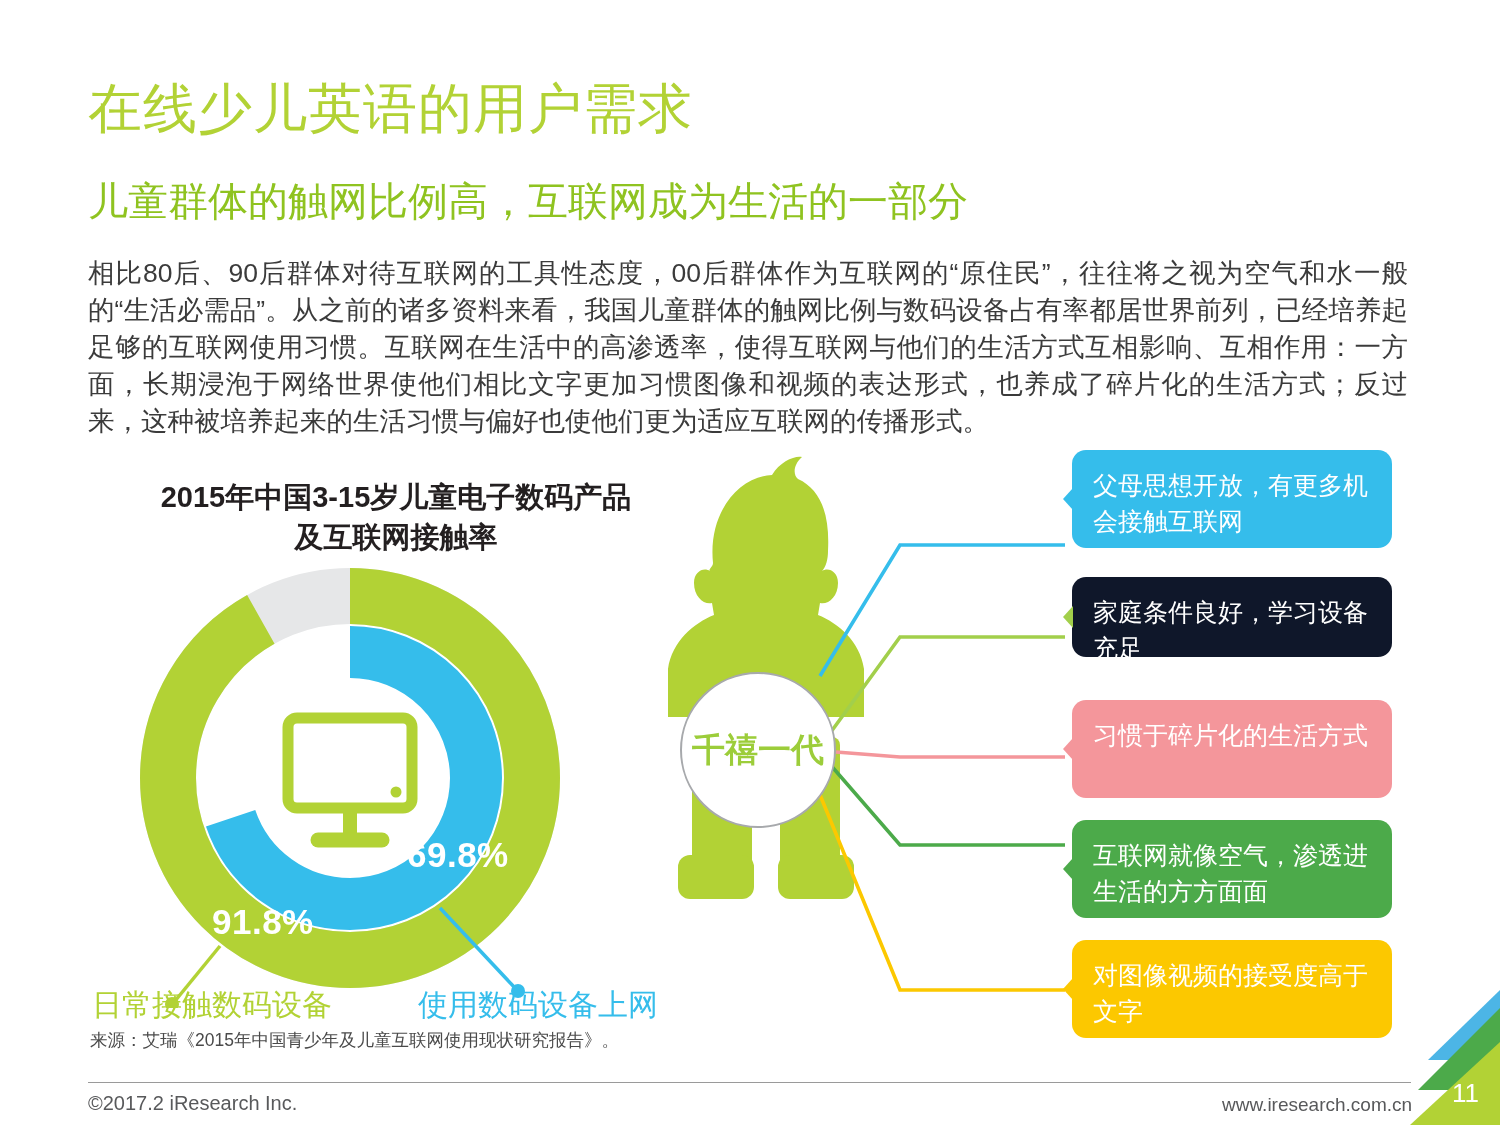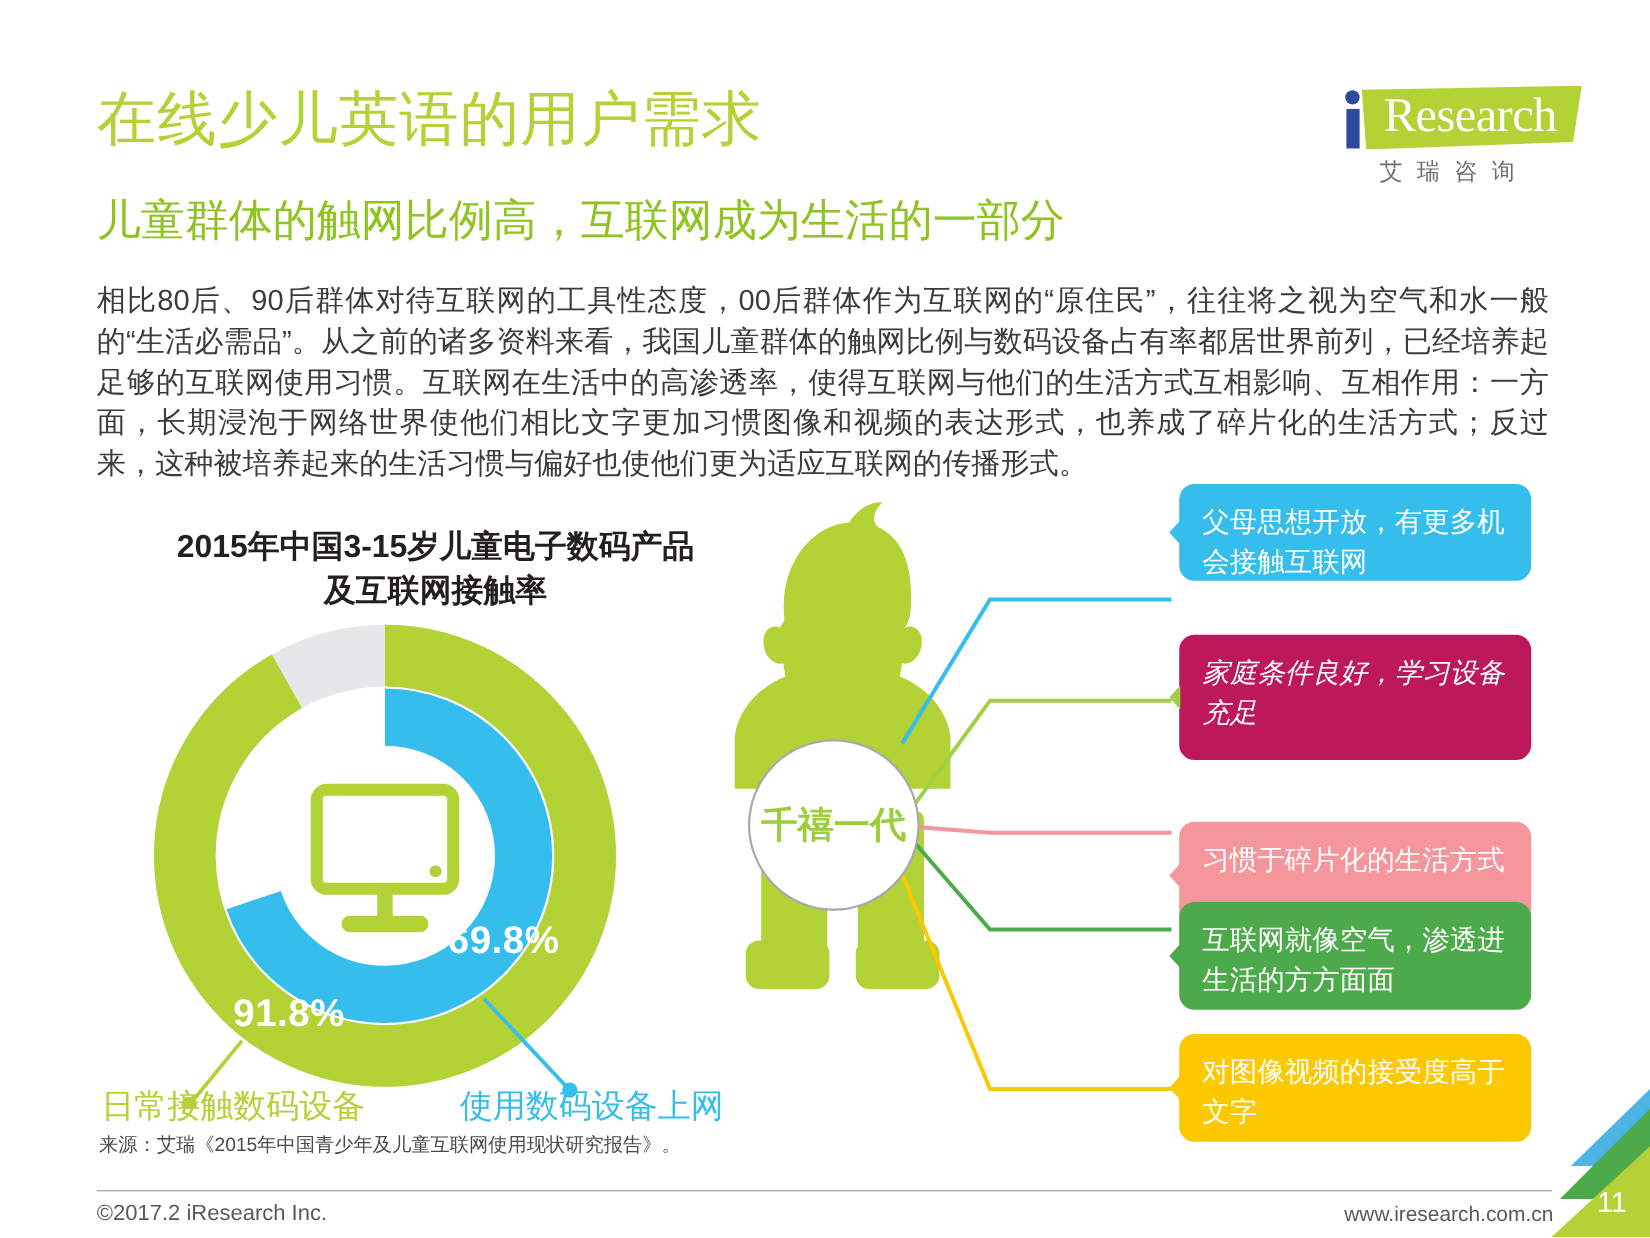--- a/index.html
+++ b/index.html
@@ -265,29 +265,20 @@
     bottom: 0;
     width: 130px;
     height: 145px;
   }
 </style>
 </head>
 <body>
 
 <div id="page">
 
-  <div class="logo">
-    <div class="logo-mark">
-      <div class="logo-para"></div>
-      <div class="logo-i-dot"></div>
-      <div class="logo-i-stem"></div>
-      <div class="logo-word">Research</div>
-    </div>
-    <div class="logo-cn">艾瑞咨询</div>
-  </div>
 
   <div class="h1">在线少儿英语的用户需求</div>
   <div class="h2">儿童群体的触网比例高，互联网成为生活的一部分</div>
 
   <div class="body-text">相比80后、90后群体对待互联网的工具性态度，00后群体作为互联网的“原住民”，往往将之视为空气和水一般的“生活必需品”。从之前的诸多资料来看，我国儿童群体的触网比例与数码设备占有率都居世界前列，已经培养起足够的互联网使用习惯。互联网在生活中的高渗透率，使得互联网与他们的生活方式互相影响、互相作用：一方面，长期浸泡于网络世界使他们相比文字更加习惯图像和视频的表达形式，也养成了碎片化的生活方式；反过来，这种被培养起来的生活习惯与偏好也使他们更为适应互联网的传播形式。</div>
 
   <div class="chart-title">
     <div>2015年中国3-15岁儿童电子数码产品</div>
     <div>及互联网接触率</div>
   </div>
@@ -355,29 +346,29 @@
       <path d="M828 762 L900 845 L1065 845" stroke="#4caa4a"></path>
       <path d="M818 790 L900 990 L1065 990" stroke="#fcc800"></path>
     </g>
   </svg>
 
   <div class="center-bubble">
     <span>千禧</span>
     <span>一代</span>
   </div>
 
-  <div class="callout" id="c0" style="top:440px;height:88px;background:#35bdeb;">
+  <div class="callout" id="c0" style="top:450px;height:98px;background:#35bdeb;">
     <i class="tip" style="color:#35bdeb;"></i>
     <span>父母思想开放，有更多机会接触互联网</span>
   </div>
-  <div class="callout" id="c1" style="top:577px;height:114px;background:#be185d;font-style:italic;">
+  <div class="callout" id="c1" style="top:577px;height:80px;background:#0f172a;">
     <i class="tip" style="color:#a2cf4b;"></i>
     <span>家庭条件良好，学习设备充足</span>
   </div>
-  <div class="callout" id="c2" style="top:700px;height:98px;background:#f4969b;margin-top:47px;">
+  <div class="callout" id="c2" style="top:700px;height:98px;background:#f4969b;">
     <i class="tip" style="color:#f4969b;"></i>
     <span>习惯于碎片化的生活方式</span>
   </div>
   <div class="callout" id="c4" style="top:940px;height:98px;background:#fcc800;">
     <i class="tip" style="color:#fcc800;"></i>
     <span>对图像视频的接受度高于文字</span>
   </div>
   <div class="callout" id="c3" style="top:820px;height:98px;background:#4caa4a;">
     <i class="tip" style="color:#4caa4a;"></i>
     <span>互联网就像空气，渗透进生活的方方面面</span>

